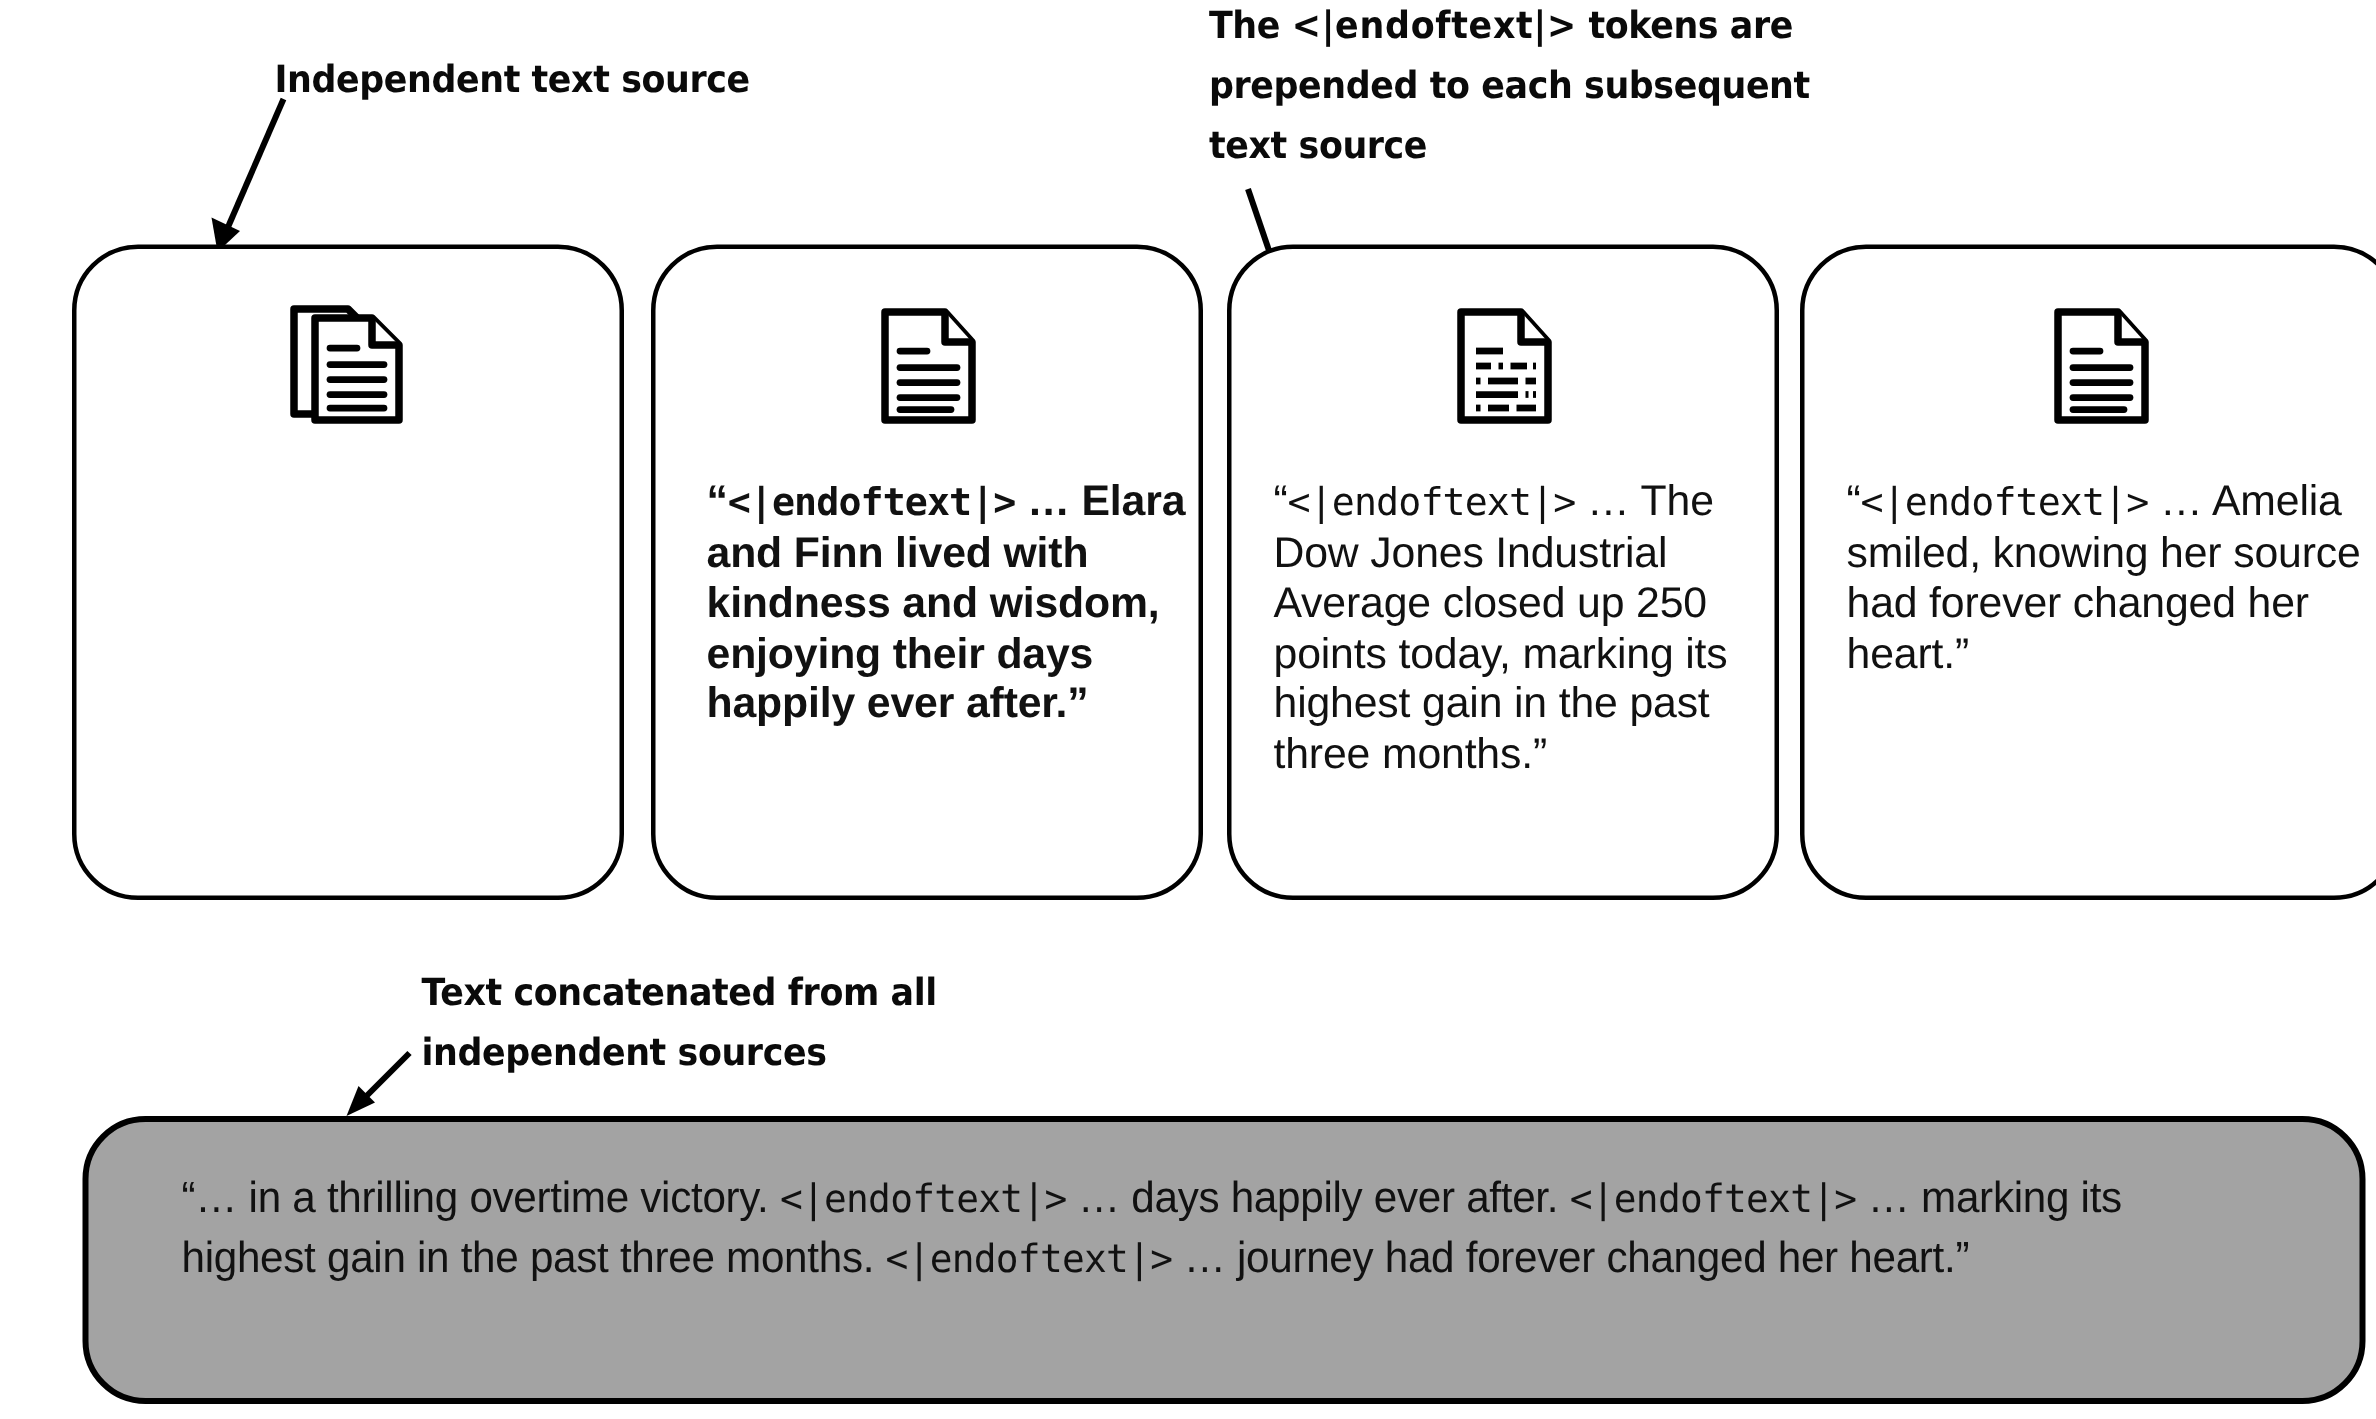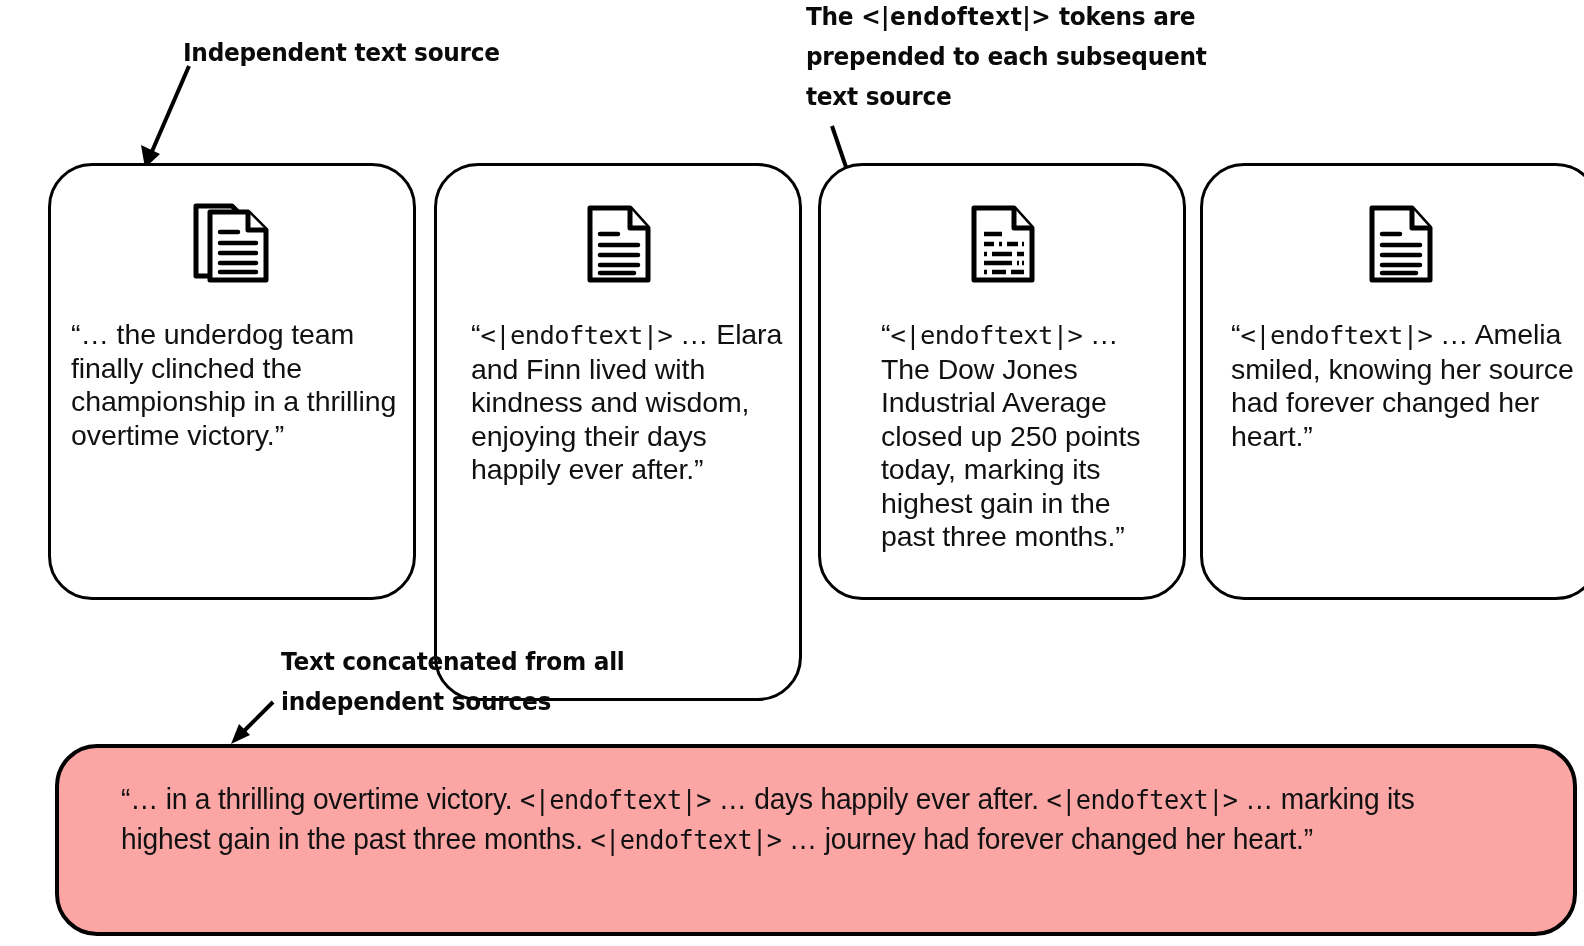--- a/index.html
+++ b/index.html
@@ -77,44 +77,44 @@
     color: #111;
     letter-spacing: -0.1px;
   }
   .card-text .mono {
     font-family: "DejaVu Sans Mono", monospace;
     font-size: 25.5px;
     letter-spacing: -0.6px;
   }
 
   #card-1 { left: 48px;   top: 163px; width: 368px; height: 437px; }
-  #card-2 { left: 434px;  top: 163px; width: 368px; height: 538px; }
+  #card-2 { left: 434px;  top: 163px; width: 368px; height: 437px; font-weight: bold; }
   #card-3 { left: 818px;  top: 163px; width: 368px; height: 437px; }
   #card-4 { left: 1200px; top: 163px; width: 400px; height: 437px; }
 
   #card-1 .card-icon { top: 30px; }
   #card-2 .card-icon { top: 32px; }
   #card-3 .card-icon { top: 32px; }
   #card-4 .card-icon { top: 32px; }
 
   #card-1 .card-text { top: 152px; left: 20px; right: 16px; }
   #card-2 .card-text { top: 152px; left: 34px; right: 8px; }
-  #card-3 .card-text { top: 152px; left: 28px; right: 14px; margin-left: 32px; }
+  #card-3 .card-text { top: 152px; left: 28px; right: 14px; }
   #card-4 .card-text { top: 152px; left: 28px; right: 8px; }
 
   
   #concat-box {
     position: absolute;
     left: 55px;
     top: 744px;
     width: 1522px;
     height: 192px;
     border: 4px solid #000;
     border-radius: 42px;
-    background: #fca5a5;
+    background: #a3a3a3;
     box-sizing: border-box;
   }
   #concat-text {
     position: absolute;
     left: 62px;
     right: 34px;
     top: 32px;
     font-family: "Liberation Sans", sans-serif;
     font-size: 29px;
     line-height: 39px;
@@ -157,23 +157,20 @@
         <path d="M 24 16 L 62 16 L 80 34 L 80 84 L 24 84 Z" fill="#fff" stroke="#000" stroke-width="5" stroke-linejoin="round"></path>
         <path d="M 62 16 L 62 34 L 80 34" fill="#fff" stroke="#000" stroke-width="5" stroke-linejoin="round"></path>
         <g stroke="#000" stroke-width="4.5" stroke-linecap="round">
           <line x1="34" y1="36" x2="52" y2="36"></line>
           <line x1="34" y1="47" x2="70" y2="47"></line>
           <line x1="34" y1="57" x2="70" y2="57"></line>
           <line x1="34" y1="67" x2="70" y2="67"></line>
           <line x1="34" y1="76" x2="70" y2="76"></line>
         </g>
       </svg>
-    </div>
-    <div class="card-text">
-      <span>“… the underdog team finally clinched the championship in a thrilling overtime victory.”</span>
     </div>
   </div>
 
   <div class="card" id="card-2">
     <div class="card-icon">
       <svg width="92" height="92" viewBox="0 0 92 92">
         <path d="M 18 10 L 58 10 L 76 30 L 76 82 L 18 82 Z" fill="#fff" stroke="#000" stroke-width="5" stroke-linejoin="round"></path>
         <path d="M 58 10 L 58 30 L 76 30" fill="#fff" stroke="#000" stroke-width="5" stroke-linejoin="round"></path>
         <g stroke="#000" stroke-width="4.5" stroke-linecap="round">
           <line x1="28" y1="36" x2="46" y2="36"></line>

